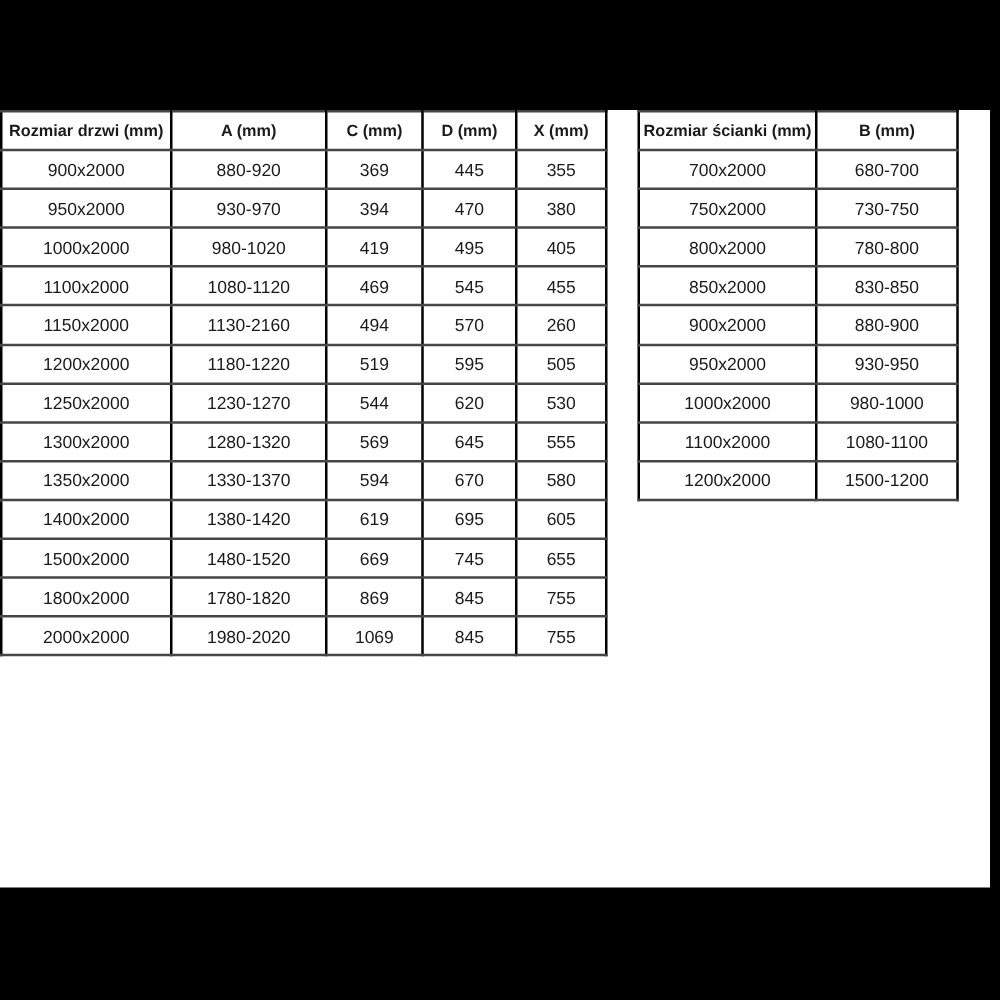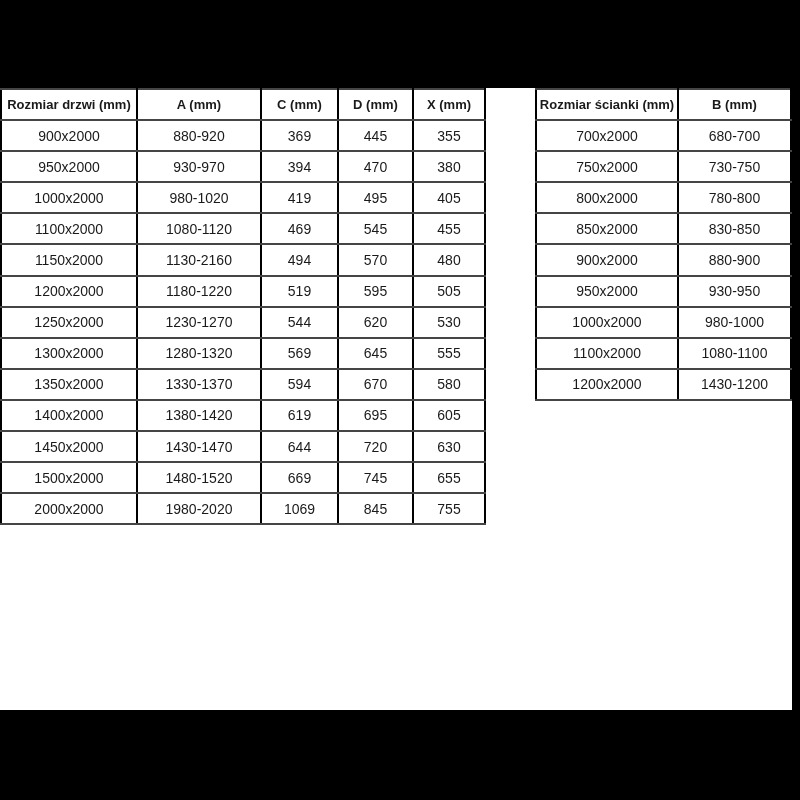--- a/index.html
+++ b/index.html
@@ -34,21 +34,21 @@
     text-align: center;
     vertical-align: middle;
     padding: 0;
     overflow: hidden;
     white-space: nowrap;
   }
   table.spec tr { height: 31.1px; }
   table.spec th { font-size: 13px; font-weight: bold; }
   table.spec td { font-size: 14px; font-weight: normal; }
   #doors-table { left: 0; top: 0; width: 484px; }
-  #walls-table { left: 535px; top: 0; width: 255px; }
+  #walls-table { left: 510px; top: 0; width: 255px; }
 </style>
 </head>
 <body>
 
 <div class="stage">
   <div class="sheet">
 
     <table class="spec" id="doors-table">
       <colgroup>
         <col style="width:136px">
@@ -93,21 +93,21 @@
             <td>1080-1120</td>
             <td>469</td>
             <td>545</td>
             <td>455</td>
           </tr>
           <tr>
             <td>1150x2000</td>
             <td>1130-2160</td>
             <td>494</td>
             <td>570</td>
-            <td>480</td>
+            <td>260</td>
           </tr>
           <tr>
             <td>1200x2000</td>
             <td>1180-1220</td>
             <td>519</td>
             <td>595</td>
             <td>505</td>
           </tr>
           <tr>
             <td>1250x2000</td>
@@ -131,32 +131,32 @@
             <td>580</td>
           </tr>
           <tr>
             <td>1400x2000</td>
             <td>1380-1420</td>
             <td>619</td>
             <td>695</td>
             <td>605</td>
           </tr>
           <tr>
-            <td>1450x2000</td>
-            <td>1430-1470</td>
-            <td>644</td>
-            <td>720</td>
-            <td>630</td>
-          </tr>
-          <tr>
             <td>1500x2000</td>
             <td>1480-1520</td>
             <td>669</td>
             <td>745</td>
             <td>655</td>
+          </tr>
+          <tr>
+            <td>1800x2000</td>
+            <td>1780-1820</td>
+            <td>869</td>
+            <td>845</td>
+            <td>755</td>
           </tr>
           <tr>
             <td>2000x2000</td>
             <td>1980-2020</td>
             <td>1069</td>
             <td>845</td>
             <td>755</td>
           </tr>
         </tbody>
     </table>
@@ -200,19 +200,19 @@
           <tr>
             <td>1000x2000</td>
             <td>980-1000</td>
           </tr>
           <tr>
             <td>1100x2000</td>
             <td>1080-1100</td>
           </tr>
           <tr>
             <td>1200x2000</td>
-            <td>1430-1200</td>
+            <td>1500-1200</td>
           </tr>
         </tbody>
     </table>
 
   </div>
 </div>
 
 </body></html>

